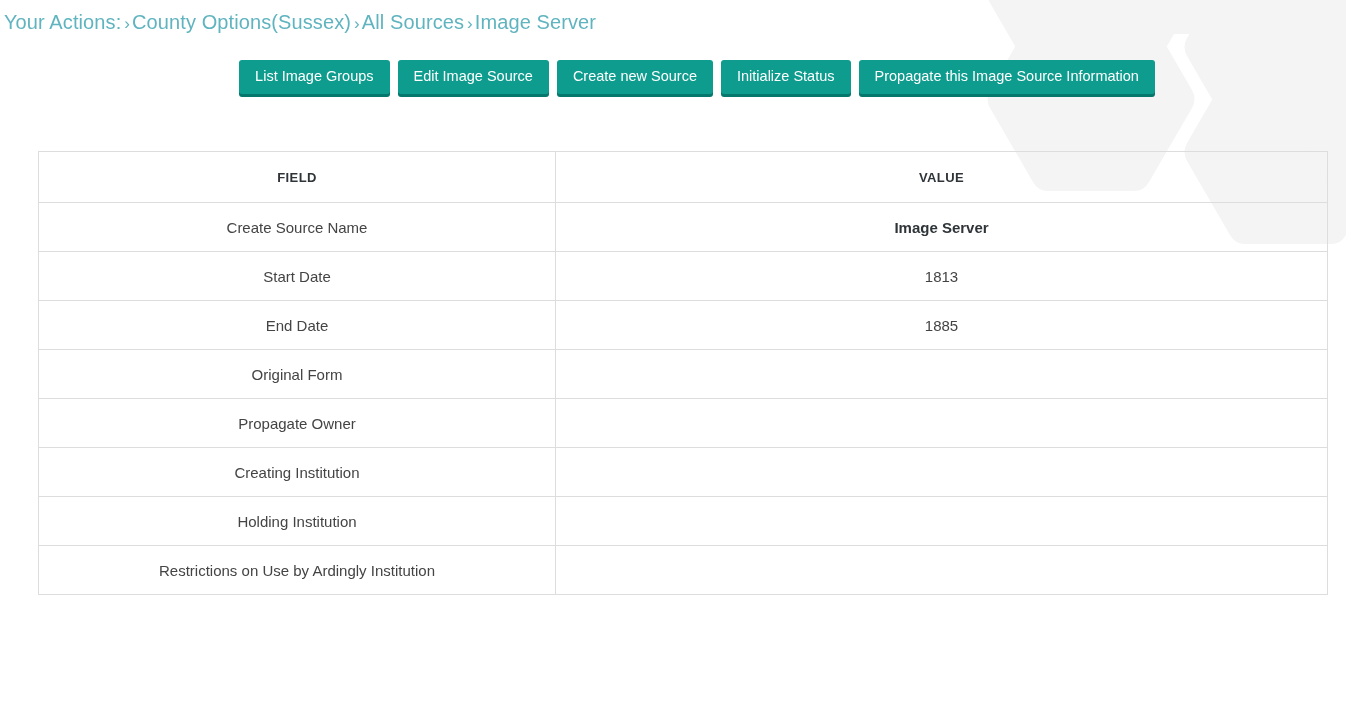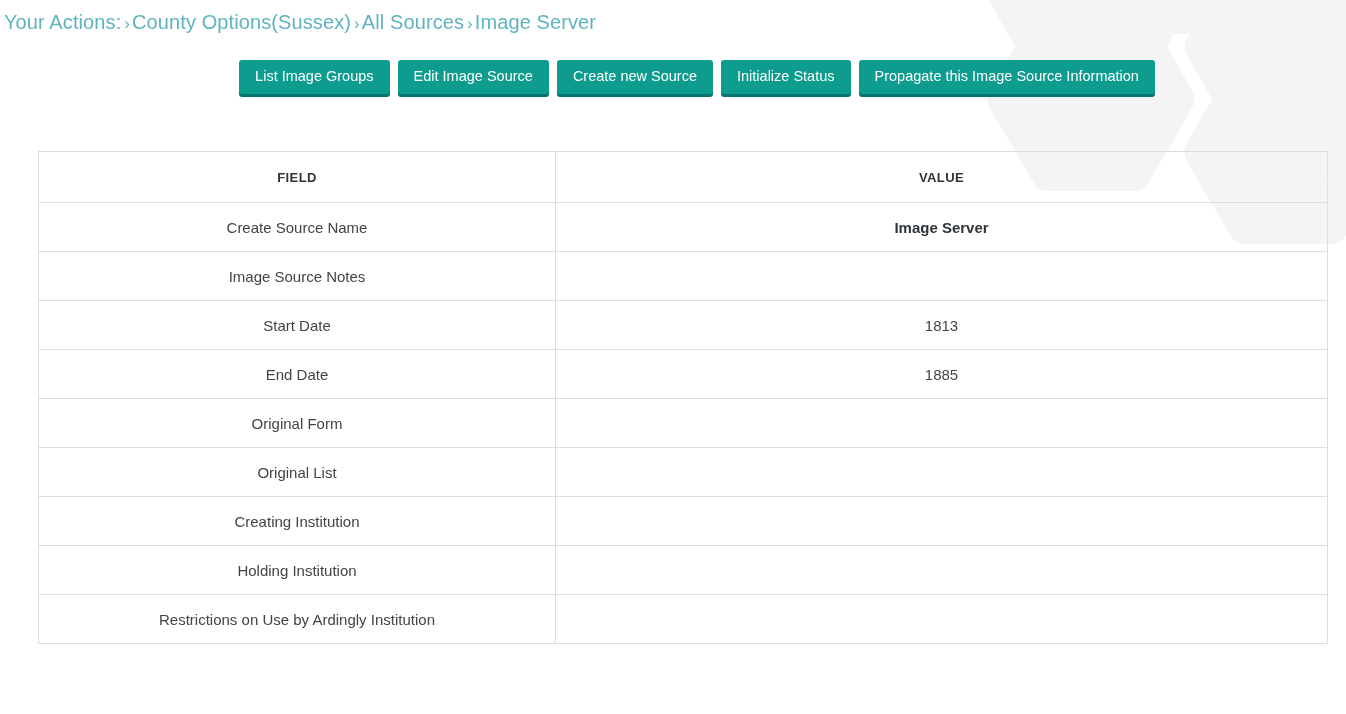--- a/index.html
+++ b/index.html
@@ -168,37 +168,33 @@
           <th>FIELD</th>
           <th>VALUE</th>
         </tr>
       </thead>
       <tbody id="table-body">
           <tr>
             <td>Create Source Name</td>
             <td class="value-strong">Image Server</td>
           </tr>
           <tr>
-            <td>Image Source Notes</td>
-            <td></td>
-          </tr>
-          <tr>
             <td>Start Date</td>
             <td>1813</td>
           </tr>
           <tr>
             <td>End Date</td>
             <td>1885</td>
           </tr>
           <tr>
             <td>Original Form</td>
             <td></td>
           </tr>
           <tr>
-            <td>Original List</td>
+            <td>Propagate Owner</td>
             <td></td>
           </tr>
           <tr>
             <td>Creating Institution</td>
             <td></td>
           </tr>
           <tr>
             <td>Holding Institution</td>
             <td></td>
           </tr>

